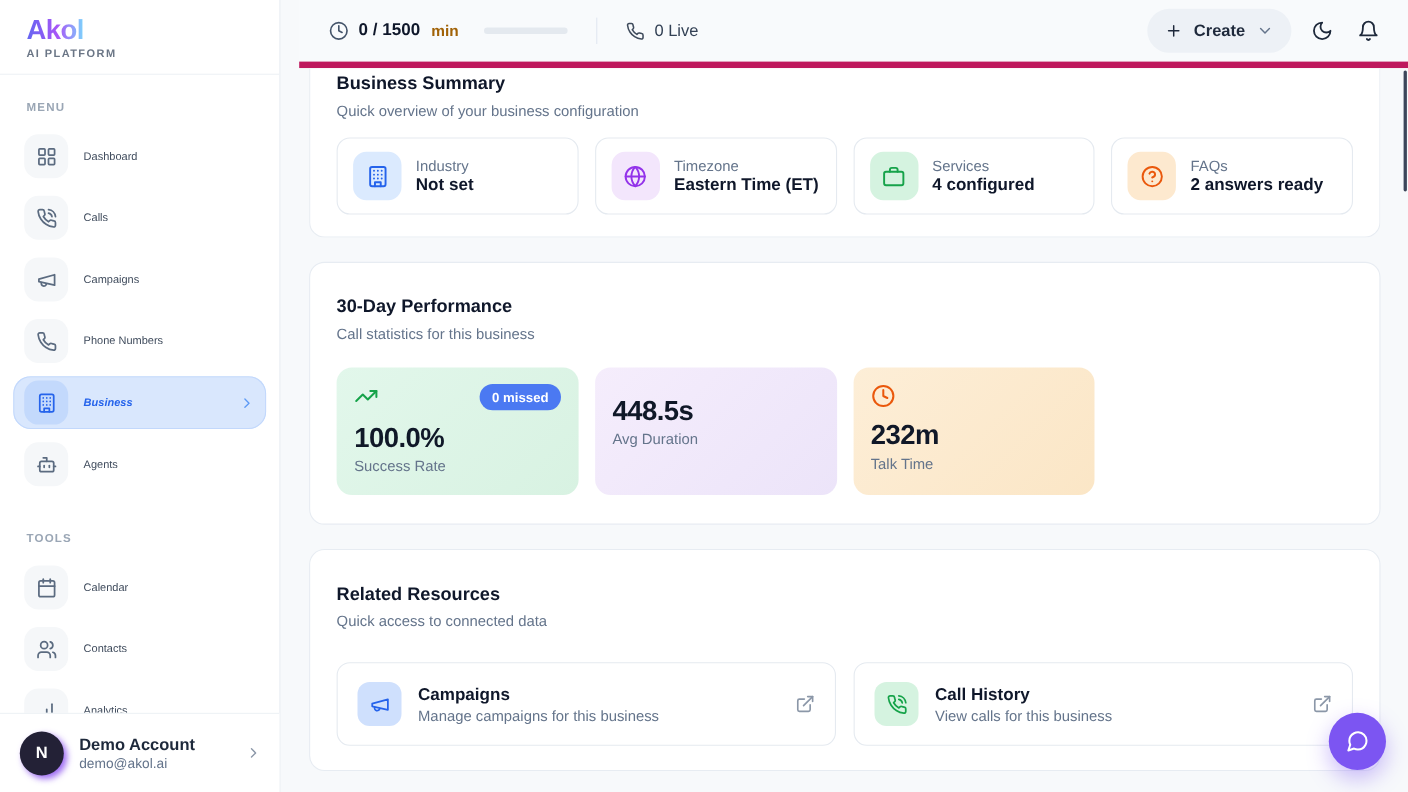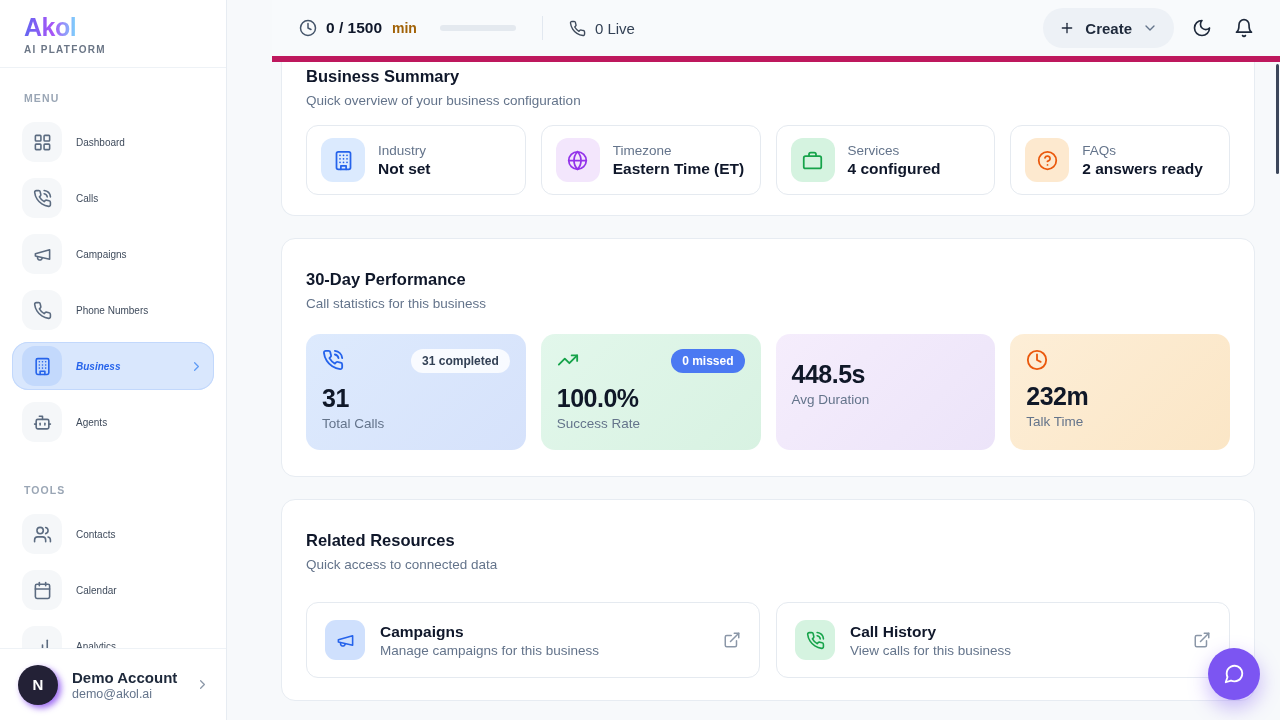--- a/index.html
+++ b/index.html
@@ -1,21 +1,21 @@
 <!DOCTYPE html>
 <html><head>
 <meta charset="utf-8">
 <style>
   * { margin:0; padding:0; box-sizing:border-box; }
   html,body { width:1280px; height:720px; overflow:hidden; }
   body { font-family:"Liberation Sans","DejaVu Sans",sans-serif; background:#f7f9fb; color:#0f172a; position:relative; }
   .ic svg { display:block; }
 
   
-  .sidebar { position:absolute; left:0; top:0; width:227px; height:720px; background:#ffffff; border-right:1px solid #e7ecf2; z-index:5; }
+  .sidebar { position:absolute; left:0; top:0; width:255px; height:720px; background:#ffffff; border-right:1px solid #e7ecf2; z-index:5; }
   .logo-block { padding:13px 24px 12px; border-bottom:1px solid #eef2f6; }
   .logo { font-size:25px; font-weight:800; letter-spacing:-0.5px;
           background:linear-gradient(90deg,#6366f1 0%,#a855f7 55%,#7dd3fc 100%);
           -webkit-background-clip:text; background-clip:text; color:transparent; display:inline-block; }
   .logo-sub { font-size:10px; font-weight:700; letter-spacing:1.3px; color:#6b7686; margin-top:2px; }
   .section-label { font-size:10.5px; font-weight:700; letter-spacing:1.1px; color:#9aa6b5; padding:0 24px; }
   .menu-label { margin-top:24px; }
   .tools-label { margin-top:38px; }
   .nav-list { margin-top:14px; padding:0 12px; }
   .nav-item { display:flex; align-items:center; gap:14px; height:48px; margin-bottom:8px; padding:0 10px 0 10px; border-radius:16px; cursor:pointer; }
@@ -185,38 +185,38 @@
           </svg>
         </span>
         <span class="nav-text">Agents</span>
       </div>
     </nav>
   <div class="section-label tools-label">TOOLS</div>
   <nav class="nav-list" id="tools-list">
       <div class="nav-item">
         <span class="nav-tile ic">
           <svg viewBox="0 0 24 24" fill="none" stroke="currentColor" stroke-width="2" stroke-linecap="round" stroke-linejoin="round">
+            <rect x="3" y="4" width="18" height="18" rx="2"></rect>
+            <path d="M16 2v4"></path>
+            <path d="M8 2v4"></path>
+            <path d="M3 10h18"></path>
+          </svg>
+        </span>
+        <span class="nav-text">Calendar</span>
+      </div>
+      <div class="nav-item">
+        <span class="nav-tile ic">
+          <svg viewBox="0 0 24 24" fill="none" stroke="currentColor" stroke-width="2" stroke-linecap="round" stroke-linejoin="round">
             <path d="M16 21v-2a4 4 0 0 0-4-4H6a4 4 0 0 0-4 4v2"></path>
             <circle cx="9" cy="7" r="4"></circle>
             <path d="M22 21v-2a4 4 0 0 0-3-3.87"></path>
             <path d="M16 3.13a4 4 0 0 1 0 7.75"></path>
           </svg>
         </span>
         <span class="nav-text">Contacts</span>
-      </div>
-      <div class="nav-item">
-        <span class="nav-tile ic">
-          <svg viewBox="0 0 24 24" fill="none" stroke="currentColor" stroke-width="2" stroke-linecap="round" stroke-linejoin="round">
-            <rect x="3" y="4" width="18" height="18" rx="2"></rect>
-            <path d="M16 2v4"></path>
-            <path d="M8 2v4"></path>
-            <path d="M3 10h18"></path>
-          </svg>
-        </span>
-        <span class="nav-text">Calendar</span>
       </div>
       <div class="nav-item">
         <span class="nav-tile ic">
           <svg viewBox="0 0 24 24" fill="none" stroke="currentColor" stroke-width="2" stroke-linecap="round" stroke-linejoin="round">
             <path d="M12 20V10"></path>
             <path d="M18 20V4"></path>
             <path d="M6 20v-4"></path>
           </svg>
         </span>
         <span class="nav-text">Analytics</span>
@@ -342,34 +342,20 @@
             <div class="summary-value">2 answers ready</div>
           </span>
         </div>
       </div>
   </section>
 
   <section class="panel panel-2">
     <h2>30-Day Performance</h2>
     <div class="panel-sub">Call statistics for this business</div>
     <div class="stats-grid" id="stats-grid">
-        <div class="stat-card theme-blue">
-          <div class="stat-top">
-            <span class="ic">
-              <svg viewBox="0 0 24 24" fill="none" stroke="currentColor" stroke-width="2" stroke-linecap="round" stroke-linejoin="round">
-                <path d="M22 16.92v3a2 2 0 0 1-2.18 2 19.79 19.79 0 0 1-8.63-3.07 19.5 19.5 0 0 1-6-6 19.79 19.79 0 0 1-3.07-8.67A2 2 0 0 1 4.11 2h3a2 2 0 0 1 2 1.72c.13.96.36 1.9.7 2.81a2 2 0 0 1-.45 2.11L8.09 9.91a16 16 0 0 0 6 6l1.27-1.27a2 2 0 0 1 2.11-.45c.91.34 1.85.57 2.81.7A2 2 0 0 1 22 16.92z"></path>
-                <path d="M14.05 2a9 9 0 0 1 8 7.94"></path>
-                <path d="M14.05 6A5 5 0 0 1 18 10"></path>
-              </svg>
-            </span>
-            <span class="stat-badge badge-light">31 completed</span>
-          </div>
-          <div class="stat-value">31</div>
-          <div class="stat-label">Total Calls</div>
-        </div>
         <div class="stat-card theme-green">
           <div class="stat-top">
             <span class="ic">
               <svg viewBox="0 0 24 24" fill="none" stroke="currentColor" stroke-width="2" stroke-linecap="round" stroke-linejoin="round">
                 <polyline points="22 7 13.5 15.5 8.5 10.5 2 17"></polyline>
                 <polyline points="16 7 22 7 22 13"></polyline>
               </svg>
             </span>
             <span class="stat-badge badge-blue">0 missed</span>
           </div>

